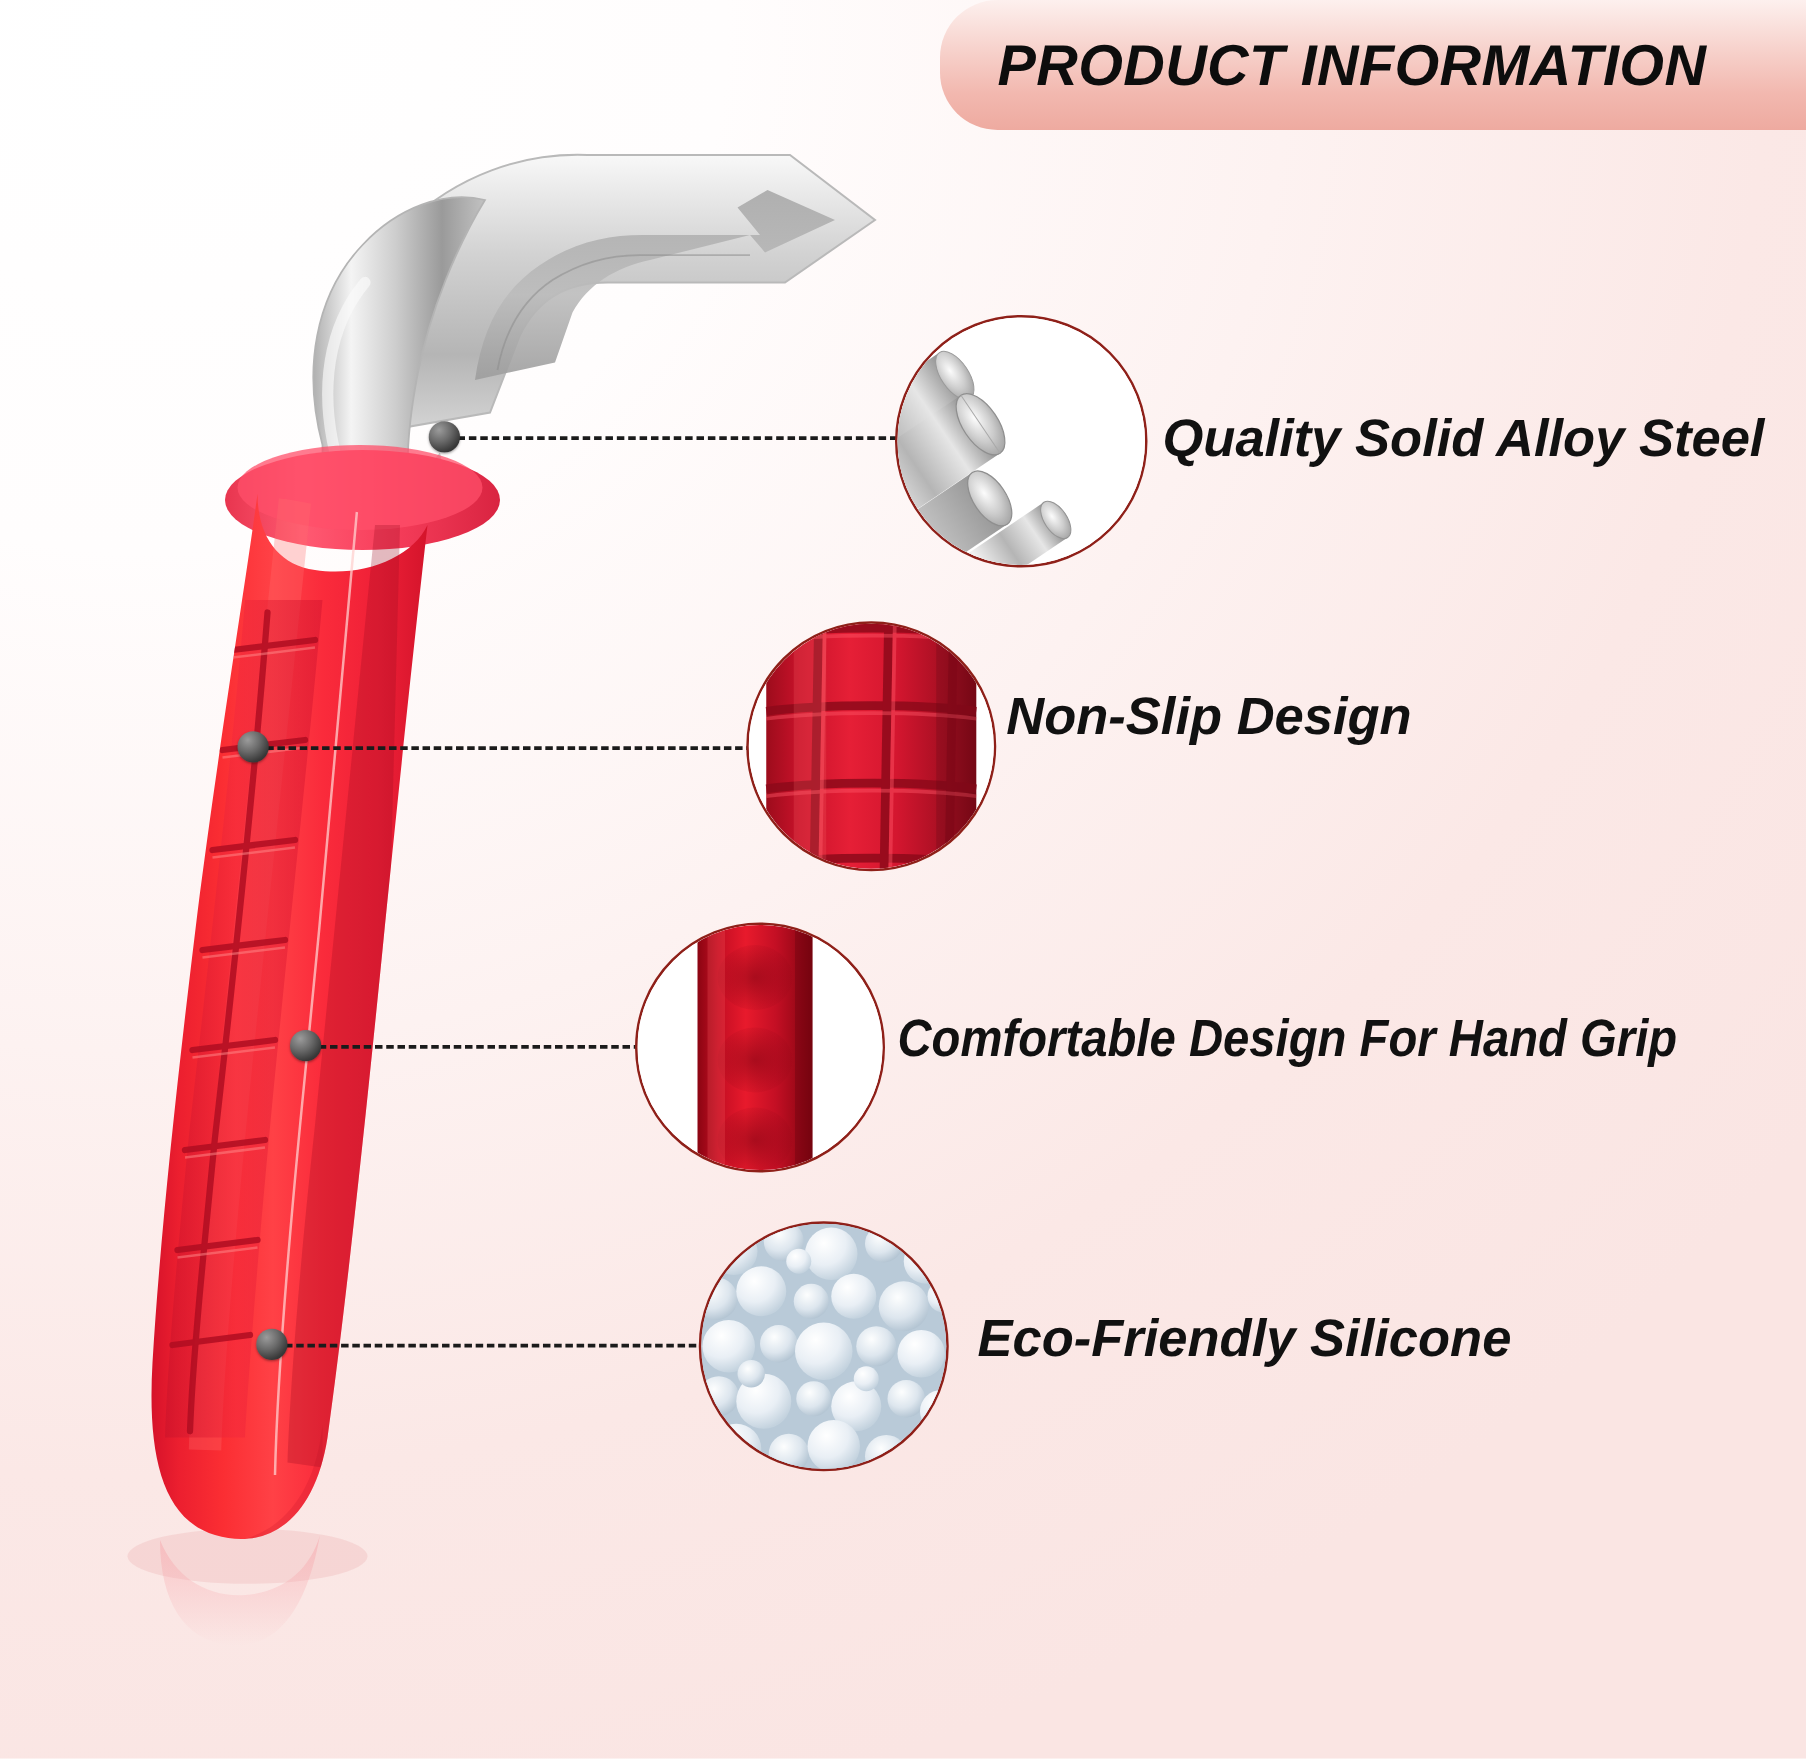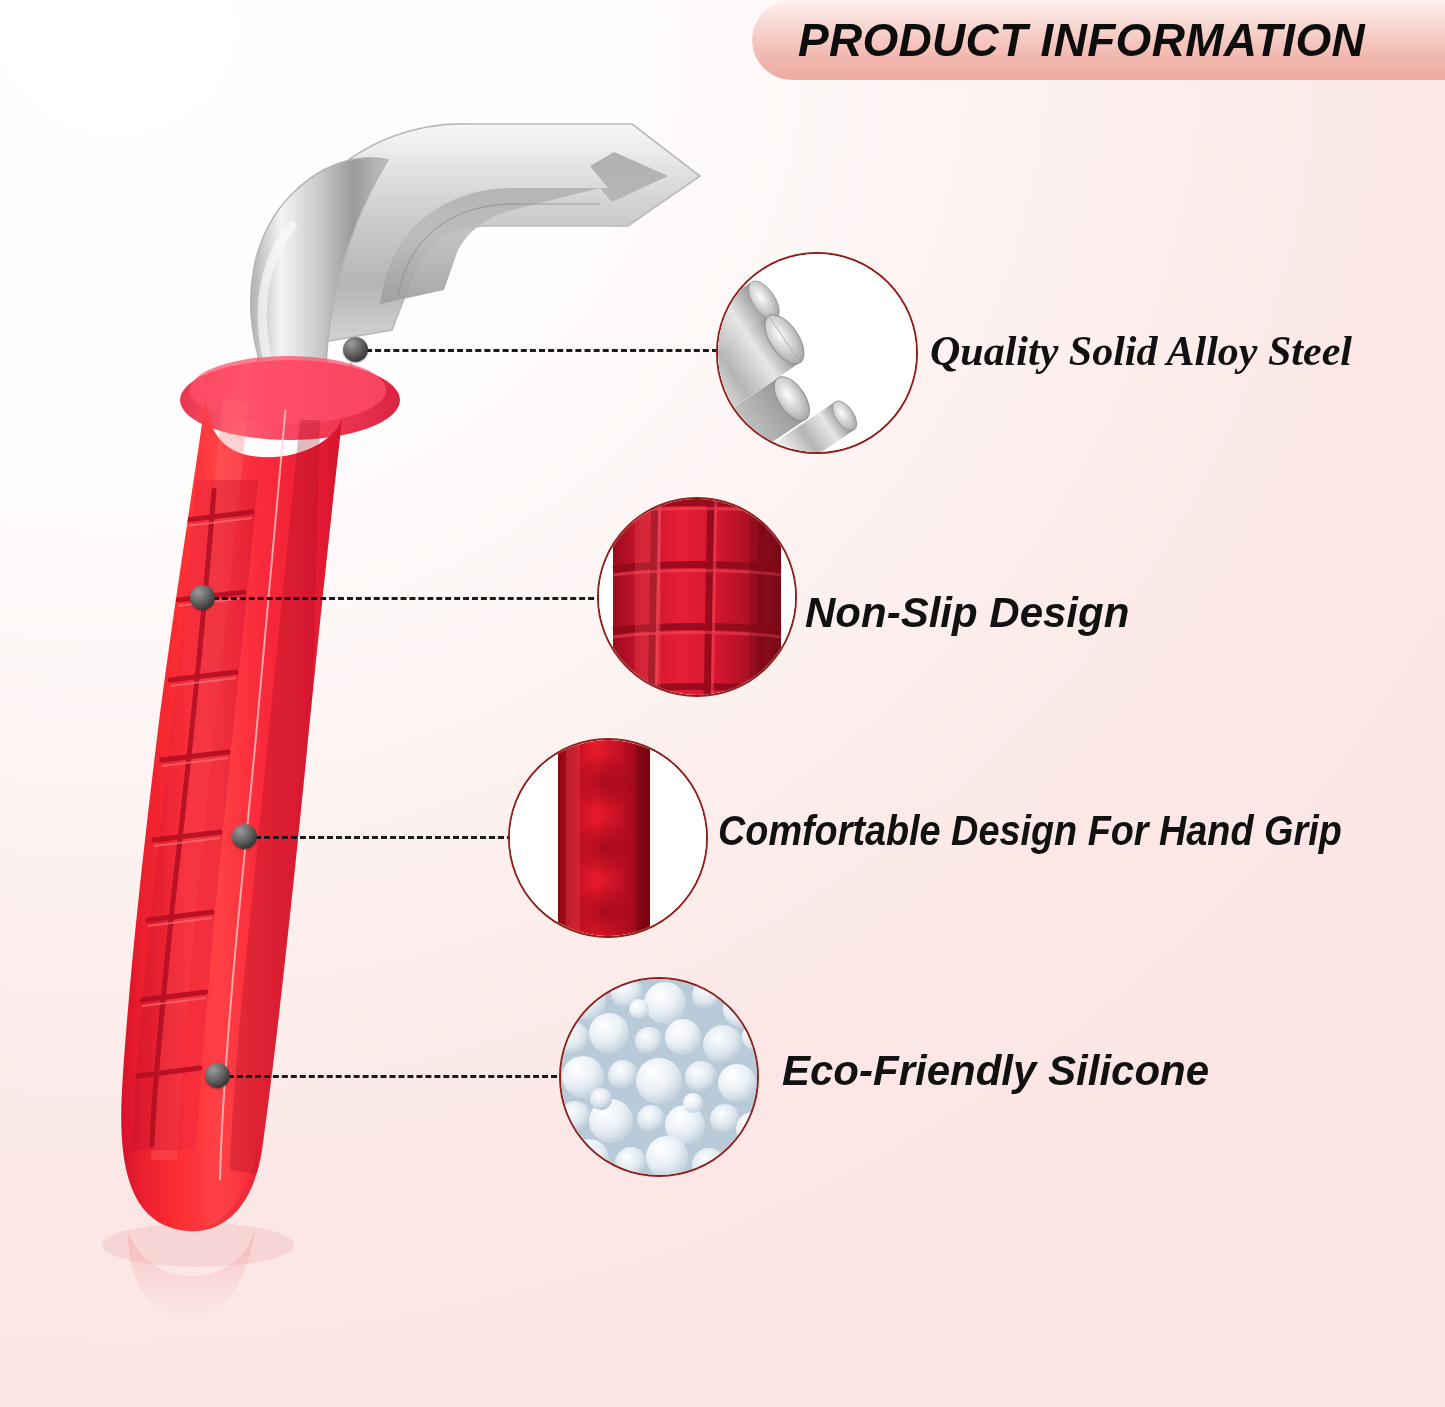--- a/index.html
+++ b/index.html
@@ -16,21 +16,21 @@
     width:1445px; height:1407px;
     background:
       radial-gradient(115% 105% at 8% 2%, #ffffff 0%, #fffdfd 28%, #fdf2f1 55%, #fbe8e6 78%, #fae5e3 100%);
     overflow:hidden;
   }
 
   
   .banner {
     position:absolute;
     left:752px; top:0px;
-    width:693px; height:80px;
+    width:693px; height:104px;
     border-top-left-radius:46px;
     border-bottom-left-radius:46px;
     background:linear-gradient(180deg,#fdf0ee 0%, #f7d2cc 38%, #f2b8af 72%, #eeaaa0 100%);
     display:flex;
     align-items:center;
     justify-content:flex-start;
     padding-left:46px;
   }
   .banner-text {
     font-size:46px;
@@ -273,21 +273,21 @@
         <rect x="-60" y="130" width="140" height="50" fill="url(#rodB)"></rect>
         <ellipse cx="80" cy="155" rx="13" ry="25" fill="url(#capG)" stroke="#8f8f8f" stroke-width="1"></ellipse>
       </g>
       <g transform="rotate(-34 120 170)">
         <rect x="40" y="150" width="90" height="34" fill="url(#rodA)"></rect>
         <ellipse cx="130" cy="167" rx="9" ry="17" fill="url(#capG)" stroke="#949494" stroke-width="0.8"></ellipse>
       </g>
     </svg>
   </div>
 
-  <div class="feat-label" style="left:930px; top:330px;font-family:Liberation Serif, serif;">Quality Solid Alloy Steel</div>
+  <div class="feat-label" style="left:930px; top:330px;">Quality Solid Alloy Steel</div>
 
   <div class="dot" style="left:190px; top:585px;"></div>
   <div class="leader" style="left:213px; top:597px; width:390px;"></div>
 
   <div class="bubble bub-grip" style="left:597px; top:497px; width:200px; height:200px;">
     <svg viewBox="0 0 200 200" width="200" height="200">
       <defs>
         <linearGradient id="gripBody" x1="0" y1="0" x2="1" y2="0">
           <stop offset="0%" stop-color="#9d0c1c"></stop>
           <stop offset="16%" stop-color="#c8122a"></stop>
@@ -313,21 +313,21 @@
         <path d="M14,76 C60,70 140,70 182,76"></path>
         <path d="M14,138 C60,132 140,132 182,138"></path>
         <path d="M61,-10 L57,210"></path>
         <path d="M117,-10 L113,210"></path>
       </g>
       <rect x="36" y="-10" width="26" height="220" fill="#ff7070" opacity="0.20"></rect>
       <rect x="150" y="-10" width="32" height="220" fill="#5d0612" opacity="0.25"></rect>
     </svg>
   </div>
 
-  <div class="feat-label" style="left:805px; top:592px;">Non-Slip Design</div>
+  <div class="feat-label" style="left:805px; top:552px;">Non-Slip Design</div>
 
   <div class="dot" style="left:232px; top:824px;"></div>
   <div class="leader" style="left:255px; top:836px; width:258px;"></div>
 
   <div class="bubble bub-strip" style="left:508px; top:738px; width:200px; height:200px;">
     <svg viewBox="0 0 200 200" width="200" height="200">
       <defs>
         <linearGradient id="stripG" x1="0" y1="0" x2="1" y2="0">
           <stop offset="0%" stop-color="#8b0512"></stop>
           <stop offset="18%" stop-color="#c20d22"></stop>

